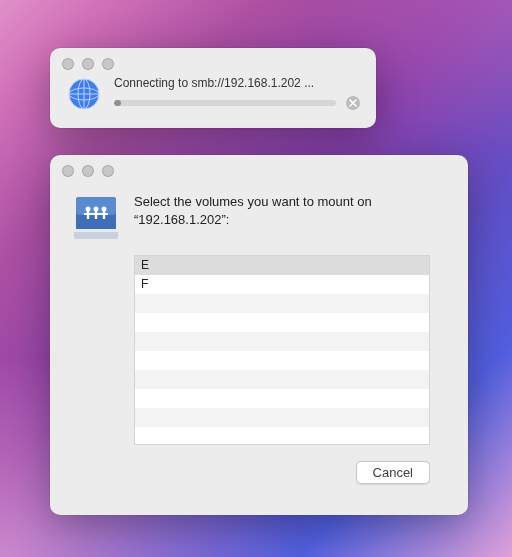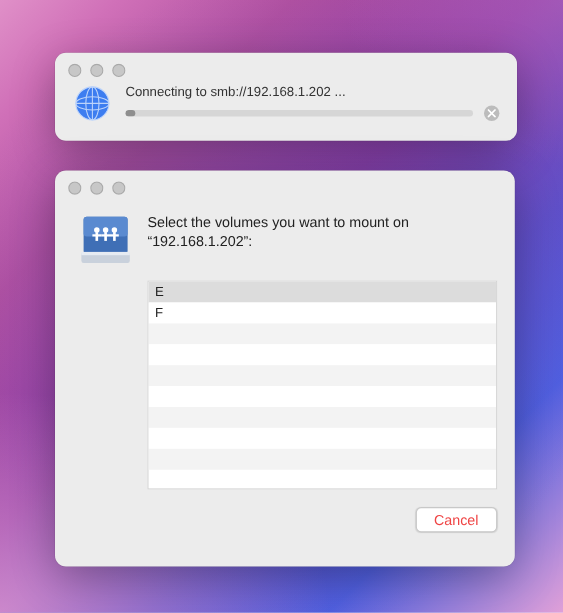--- a/index.html
+++ b/index.html
@@ -22,21 +22,21 @@
 
     .window {
       position: absolute;
       background: #ececec;
       border-radius: 10px;
       box-shadow: 0 10px 40px rgba(0,0,0,0.3), 0 0 0 0.5px rgba(0,0,0,0.1);
     }
     .window.progress-win {
       left: 50px;
       top: 48px;
-      width: 420px;
+      width: 326px;
       height: 80px;
     }
     .window.mount-win {
       left: 50px;
       top: 155px;
       width: 418px;
       height: 360px;
     }
 
     .traffic-lights {
@@ -90,21 +90,21 @@
       border-radius: 50%;
       background: #bcbcbc;
       display: flex; align-items: center; justify-content: center;
       color: #fff;
       font-size: 10px;
       line-height: 1;
       cursor: pointer;
     }
 
     .mount-body {
-      padding: 14px 16px 16px 22px;
+      padding: 14px 38px 16px 22px;
     }
     .mount-top {
       display: flex;
       gap: 14px;
       align-items: flex-start;
     }
     .server-icon {
       width: 48px; height: 52px; flex-shrink: 0;
     }
     .mount-msg {
@@ -142,21 +142,21 @@
     }
     .mac-btn {
       min-width: 70px;
       padding: 3px 16px;
       font-size: 13px;
       background: #fff;
       border: 0.5px solid #c8c8c8;
       border-radius: 5px;
       box-shadow: 0 0.5px 1px rgba(0,0,0,0.1);
       cursor: pointer;
-      color: #ef4444;
+      color: #404040;
     }
   </style>
 </head>
 <body>
 
 <div class="bg-swirl"></div>
 
 <div class="window progress-win">
   <div class="traffic-lights">
     <div class="tl"></div>

